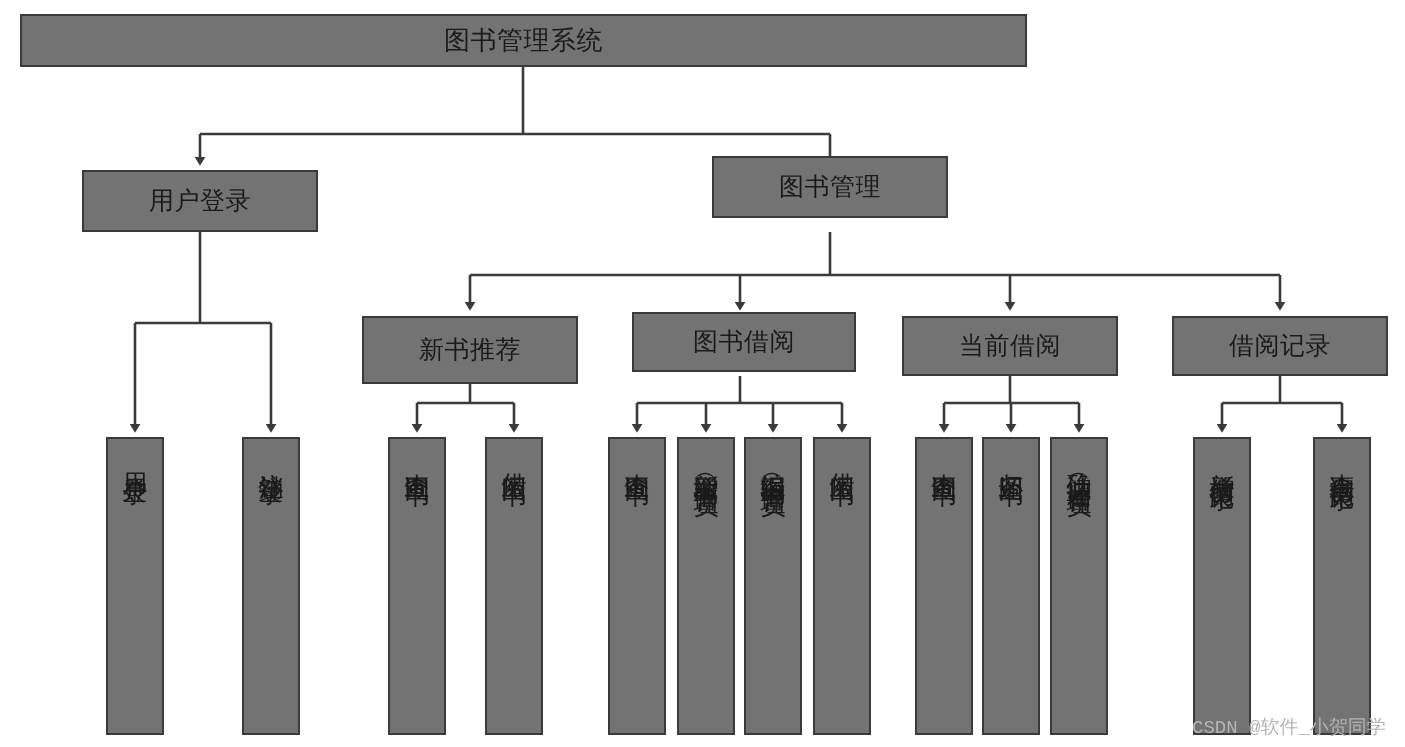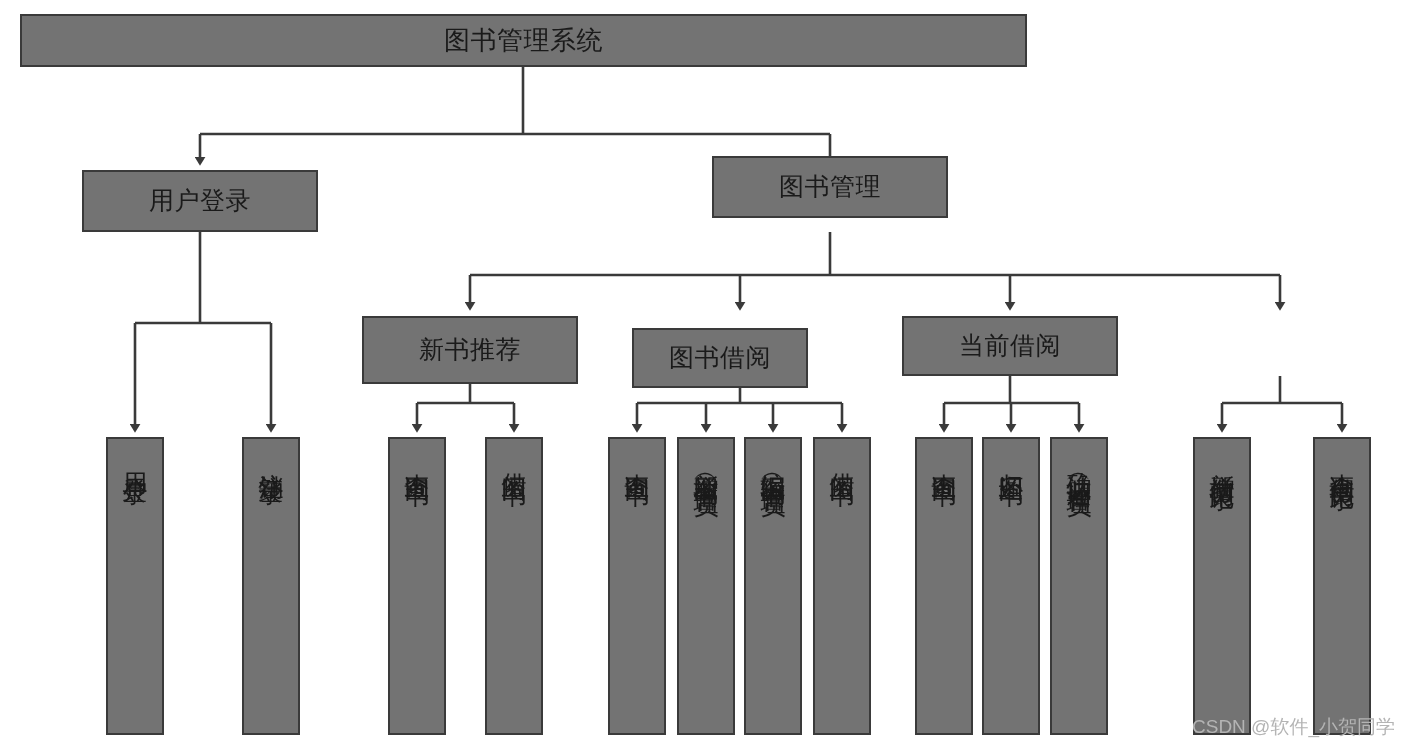--- a/index.html
+++ b/index.html
@@ -68,21 +68,21 @@
     margin-top: 6px;
   }
   .watermark {
     position: absolute;
     left: 1192px;
     top: 714px;
     font-size: 19px;
     color: #b4b4b4;
     white-space: nowrap;
     z-index: 5;
-    font-family: Liberation Sans, sans-serif;
+    font-family: Liberation Mono, monospace;
   }
 </style>
 </head>
 <body>
 
 <div id="canvas">
 
   <svg id="edges" viewBox="0 0 1405 747" xmlns="http://www.w3.org/2000/svg">
     <defs>
       <marker id="arrow" markerWidth="9" markerHeight="11" refX="1.2" refY="5.5" orient="auto" markerUnits="userSpaceOnUse">
@@ -140,26 +140,29 @@
   <div class="node horiz" style="left:82px; top:170px; width:236px; height:62px;">
     <span class="node-label">用户登录</span>
   </div>
   <div class="node horiz" style="left:712px; top:156px; width:236px; height:62px;">
     <span class="node-label">图书管理</span>
   </div>
 
   <div class="node horiz" style="left:362px; top:316px; width:216px; height:68px;">
     <span class="node-label">新书推荐</span>
   </div>
-  <div class="node horiz" style="left:632px; top:328px; width:176px; height:60px;">
+  <div class="node horiz" style="left:632px; top:312px; width:224px; height:60px;">
     <span class="node-label">图书借阅</span>
   </div>
   <div class="node horiz" style="left:902px; top:316px; width:216px; height:60px;">
     <span class="node-label">当前借阅</span>
   </div>
+  <div class="node horiz" style="left:1172px; top:316px; width:216px; height:60px;">
+    <span class="node-label">借阅记录</span>
+  </div>
 
   <div class="node vert" style="left:106px; top:437px; width:58px; height:298px;">
     <span class="node-label">用户登录</span>
   </div>
   <div class="node vert" style="left:242px; top:437px; width:58px; height:298px;">
     <span class="node-label">注销登录</span>
   </div>
 
   <div class="node vert" style="left:388px; top:437px; width:58px; height:298px;">
     <span class="node-label">查询图书</span>

